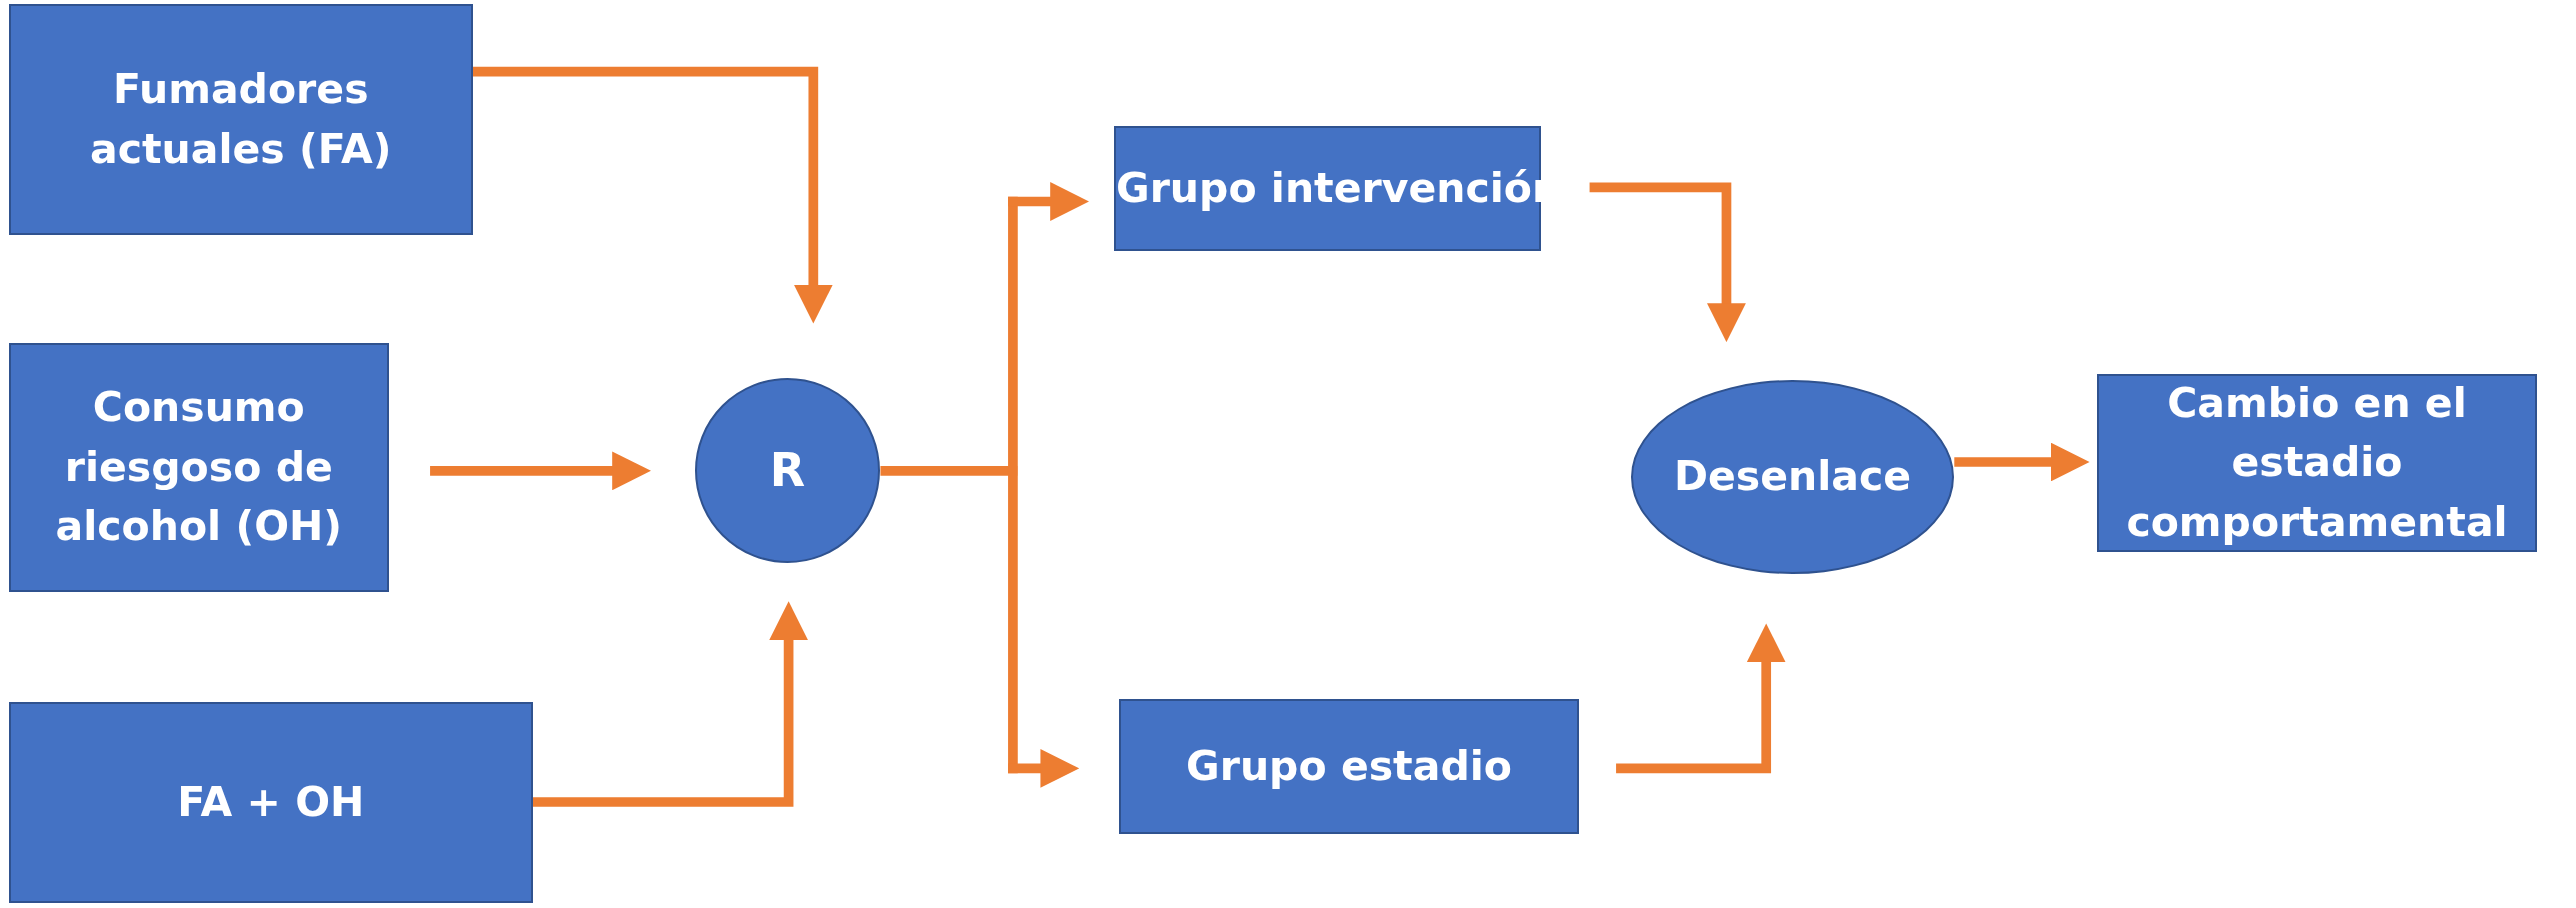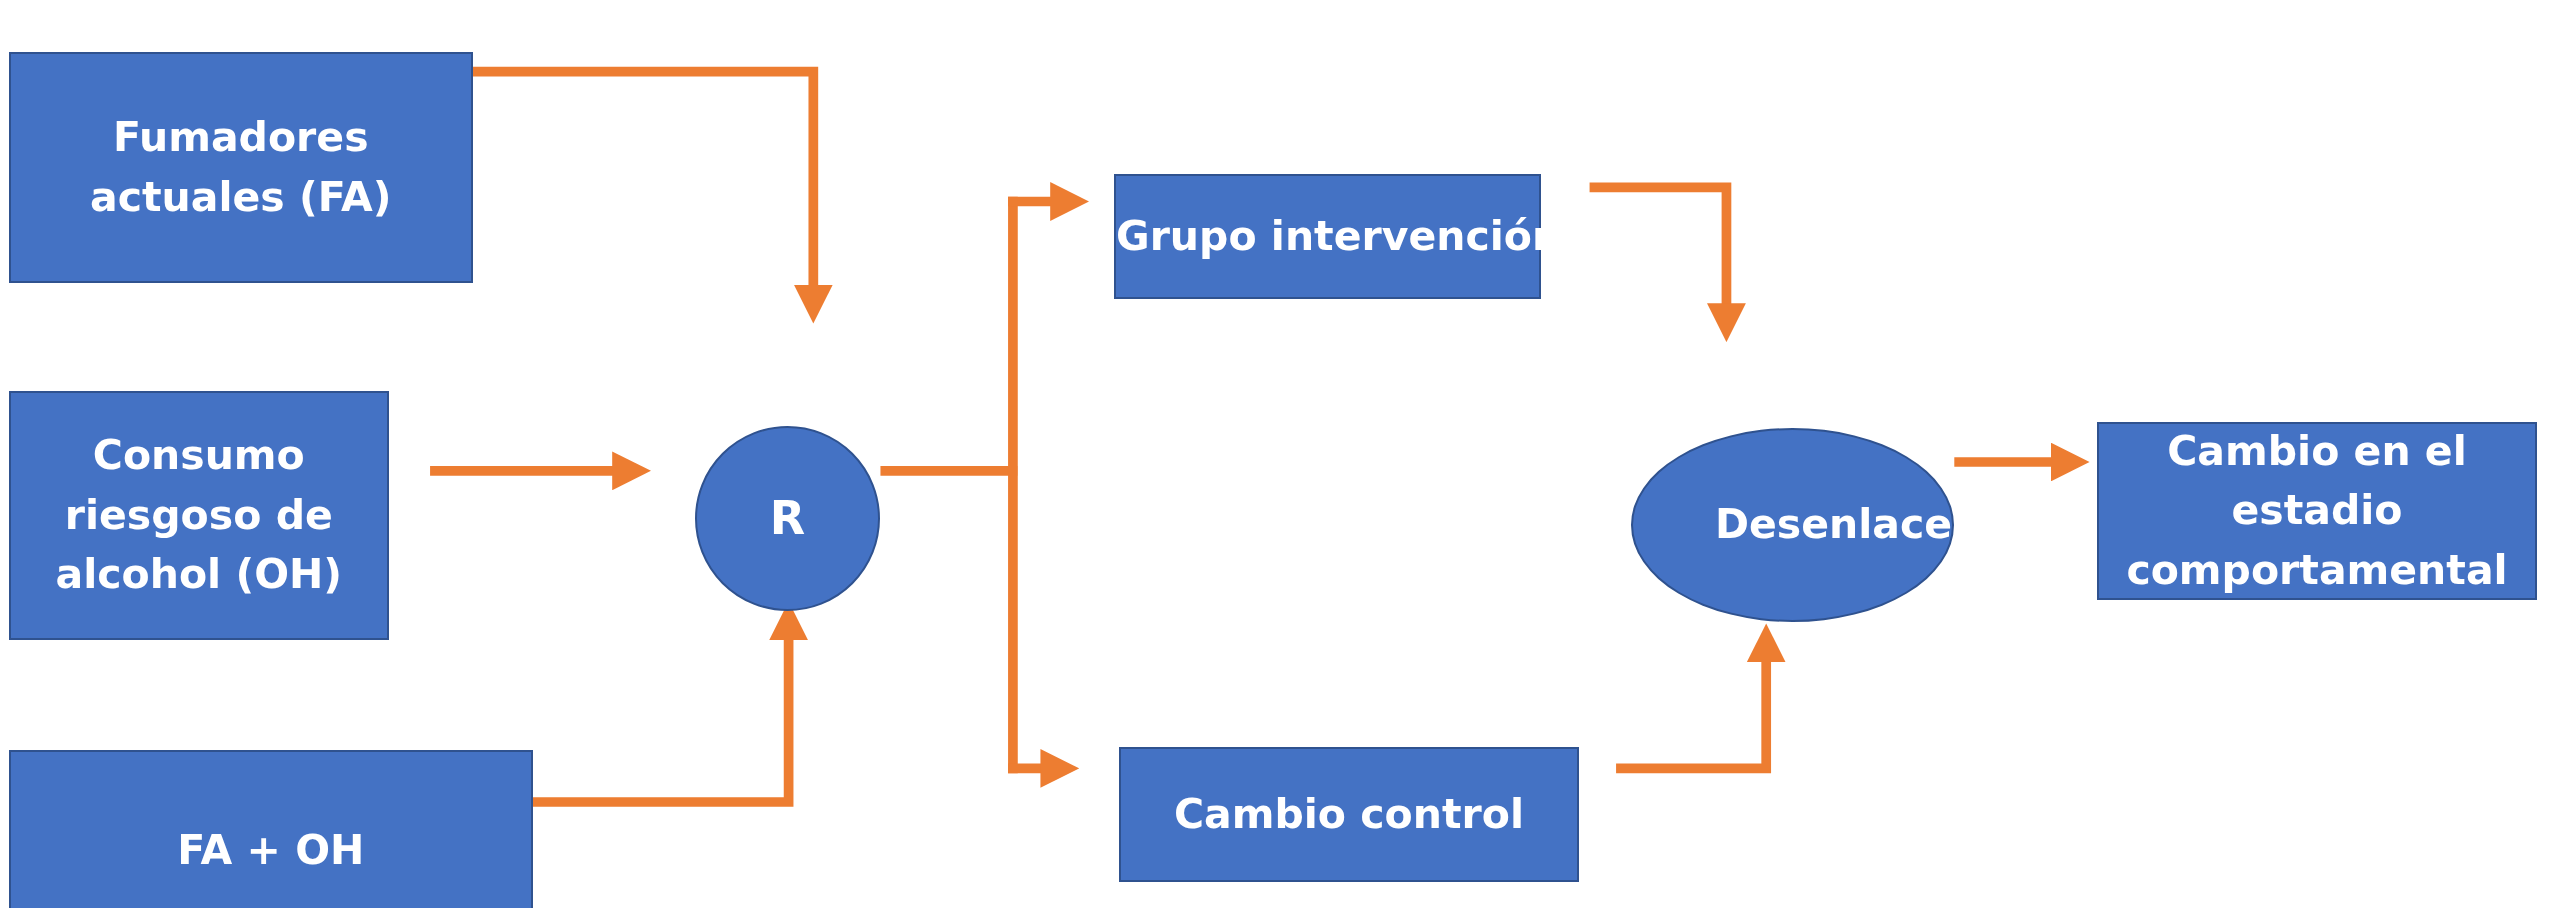--- a/index.html
+++ b/index.html
@@ -26,39 +26,38 @@
     background: var(--node-fill);
     border: 2.6px solid var(--node-border);
     color: var(--text-color);
     display: flex;
     align-items: center;
     justify-content: center;
     text-align: center;
     font-weight: 700;
     font-size: 41px;
     line-height: 1.45;
-    margin-top: 48px;
   }
   .node .label { width: 100%; }
   .nowrap .label { white-space: nowrap; }
 
   
   #fa-box        { left: 8.8px;   top: 4.4px;   width: 464px; height: 231px; padding: 0 17.7px; }
   #oh-box        { left: 8.8px;   top: 343px; width: 380px; height: 249px; padding: 0 17.7px; }
   #faoh-box      { left: 8.8px;   top: 702px; width: 524px; height: 201px; }
 
   
   #r-circle      { left: 695px;  top: 378px; width: 185px; height: 185px; border-radius: 50%; font-size: 46px; }
 
   
   #intervencion-box { left: 1114px; top: 126px; width: 427px; height: 125px; }
   #control-box      { left: 1119px; top: 699px; width: 460px; height: 135px; }
 
   
-  #desenlace-ellipse { left: 1631px; top: 380px; width: 323px; height: 194px; border-radius: 50%; font-size: 41px; text-align: right; }
+  #desenlace-ellipse { left: 1631px; top: 380px; width: 323px; height: 194px; border-radius: 50%; font-size: 41px; }
 
   
   #cambio-box    { left: 2097px; top: 374px; width: 440px; height: 178px; padding: 0 10.6px; }
 
   #connector-layer {
     position: absolute;
     left: 0; top: 0;
     width: 2576px; height: 909px;
     pointer-events: none;
   }
@@ -118,21 +117,21 @@
 
   <div class="node nowrap" id="r-circle">
     <div class="label">R</div>
   </div>
 
   <div class="node nowrap" id="intervencion-box">
     <div class="label">Grupo intervención</div>
   </div>
 
   <div class="node nowrap" id="control-box">
-    <div class="label">Cambio control</div>
+    <div class="label">Grupo estadio</div>
   </div>
 
   <div class="node nowrap" id="desenlace-ellipse">
     <div class="label">Desenlace</div>
   </div>
 
   <div class="node" id="cambio-box">
     <div class="label">Cambio en el estadio comportamental</div>
   </div>
 

